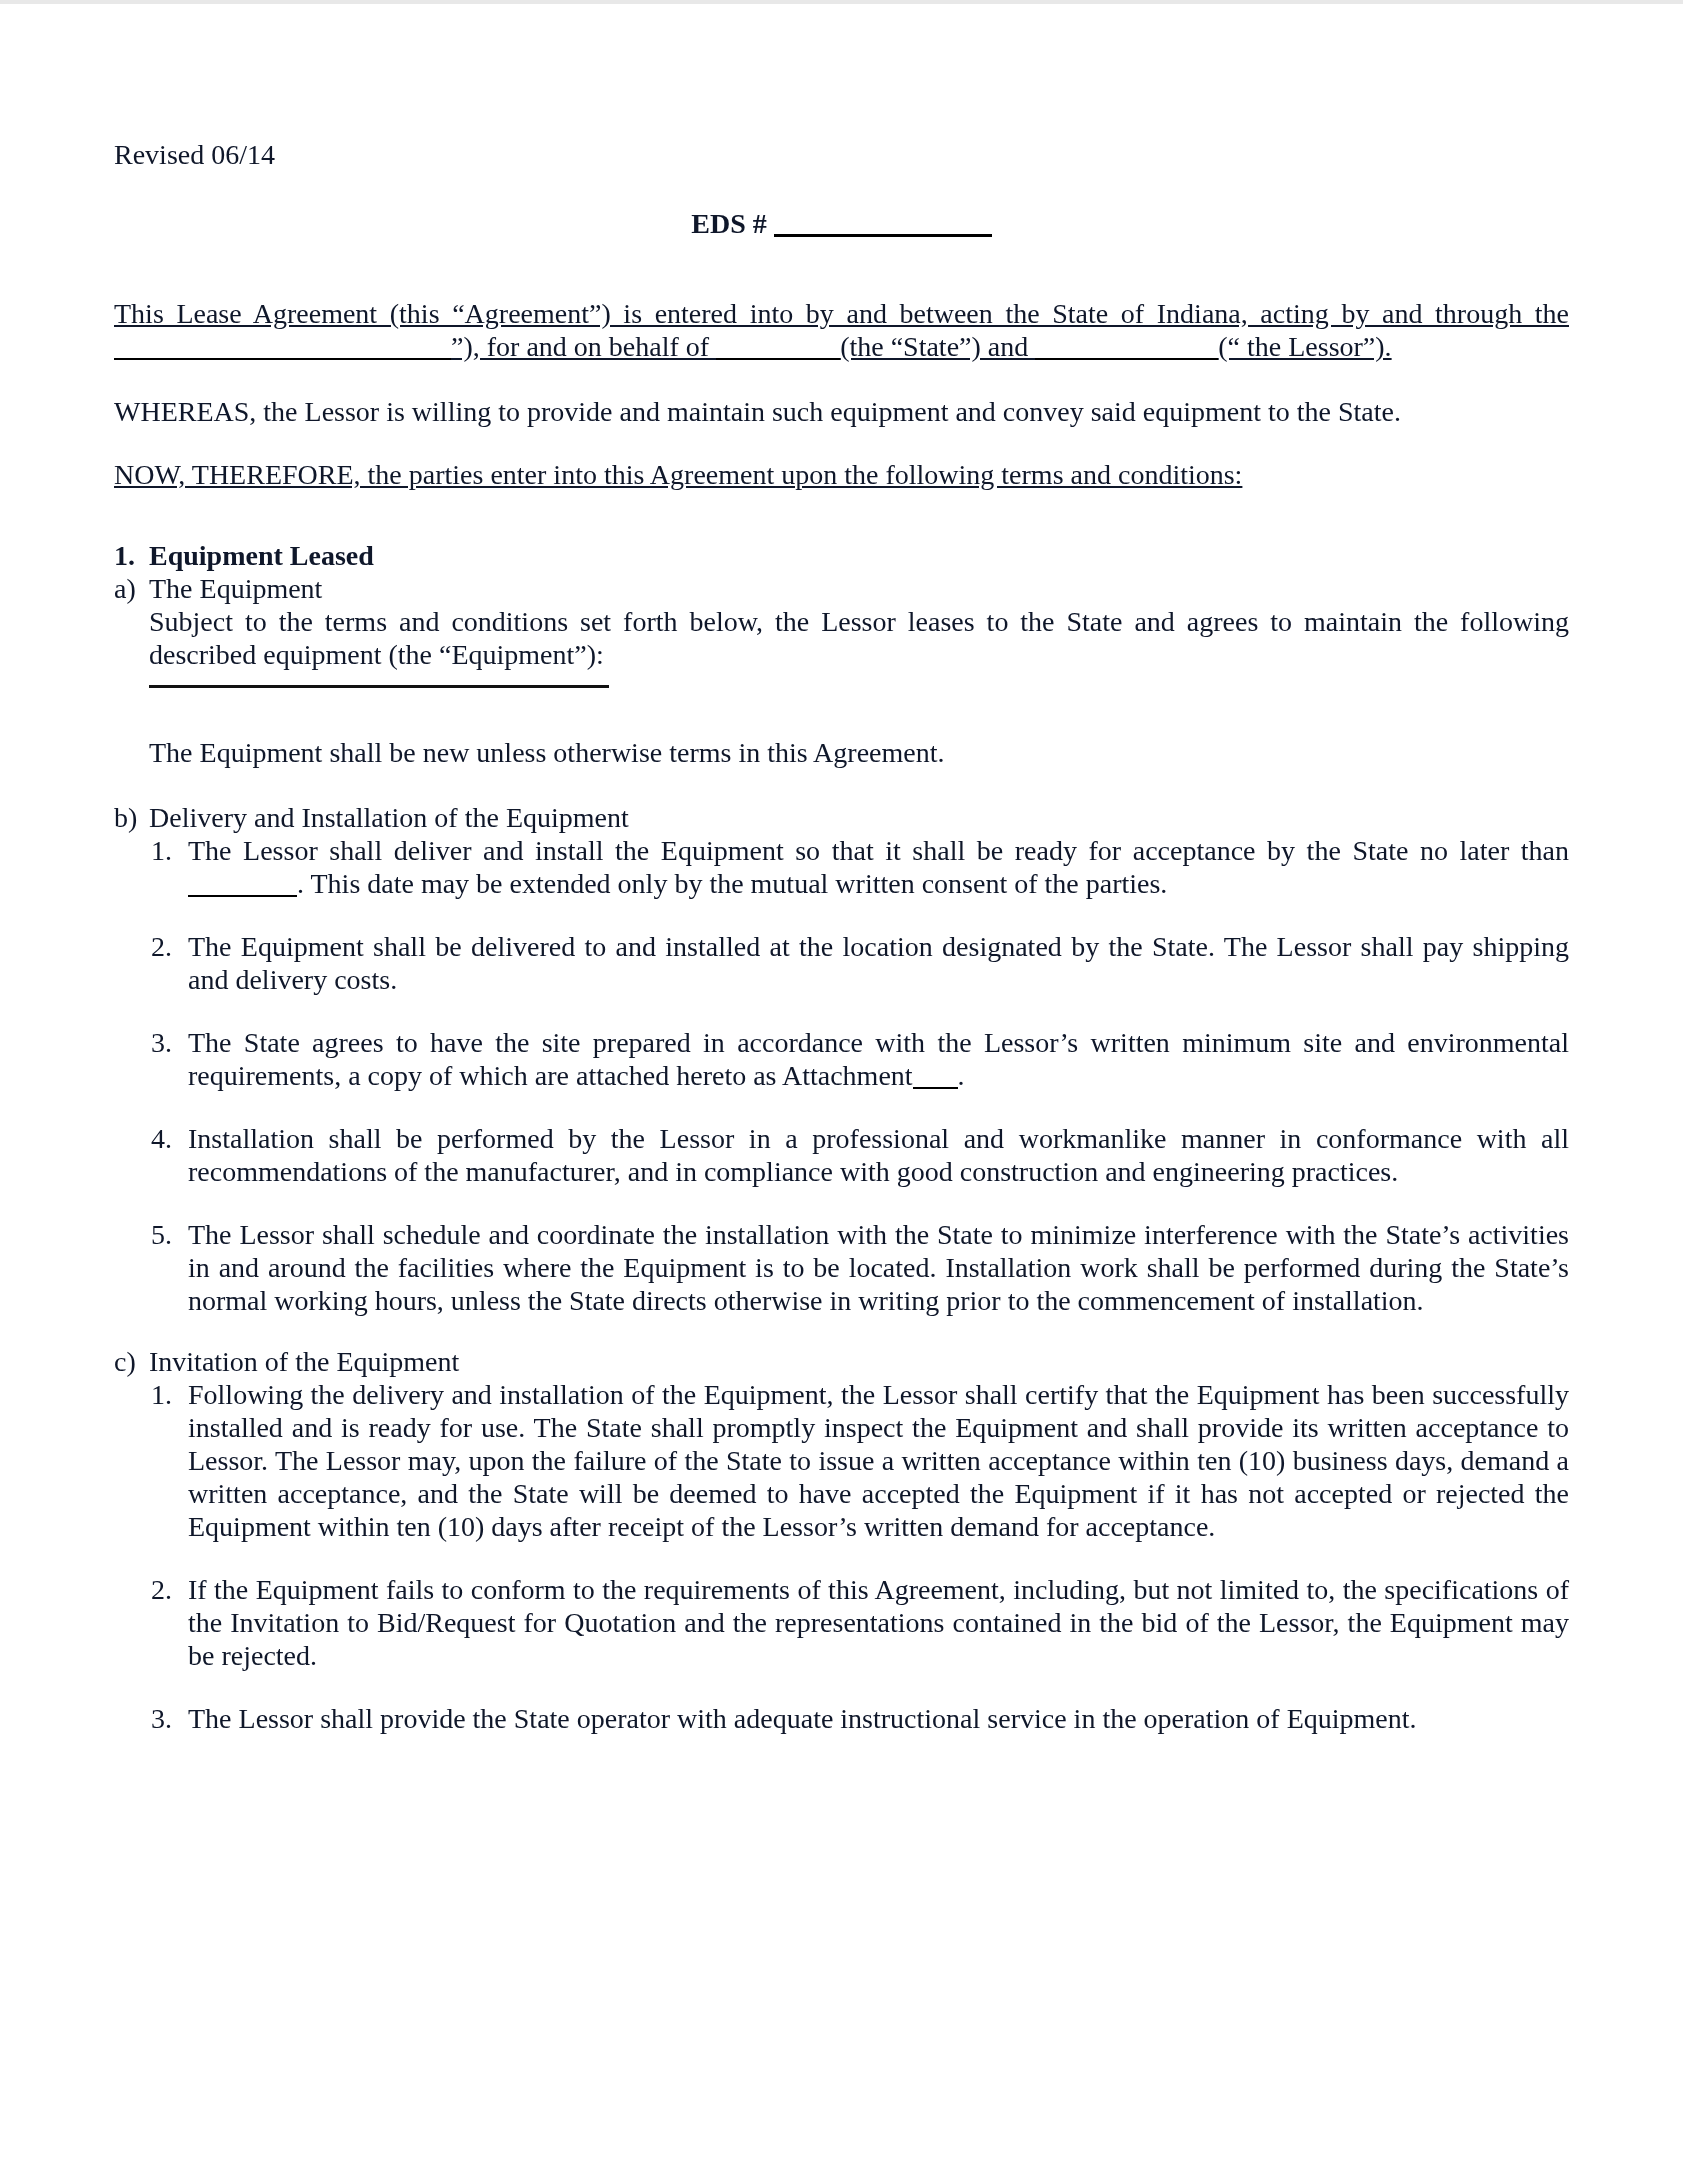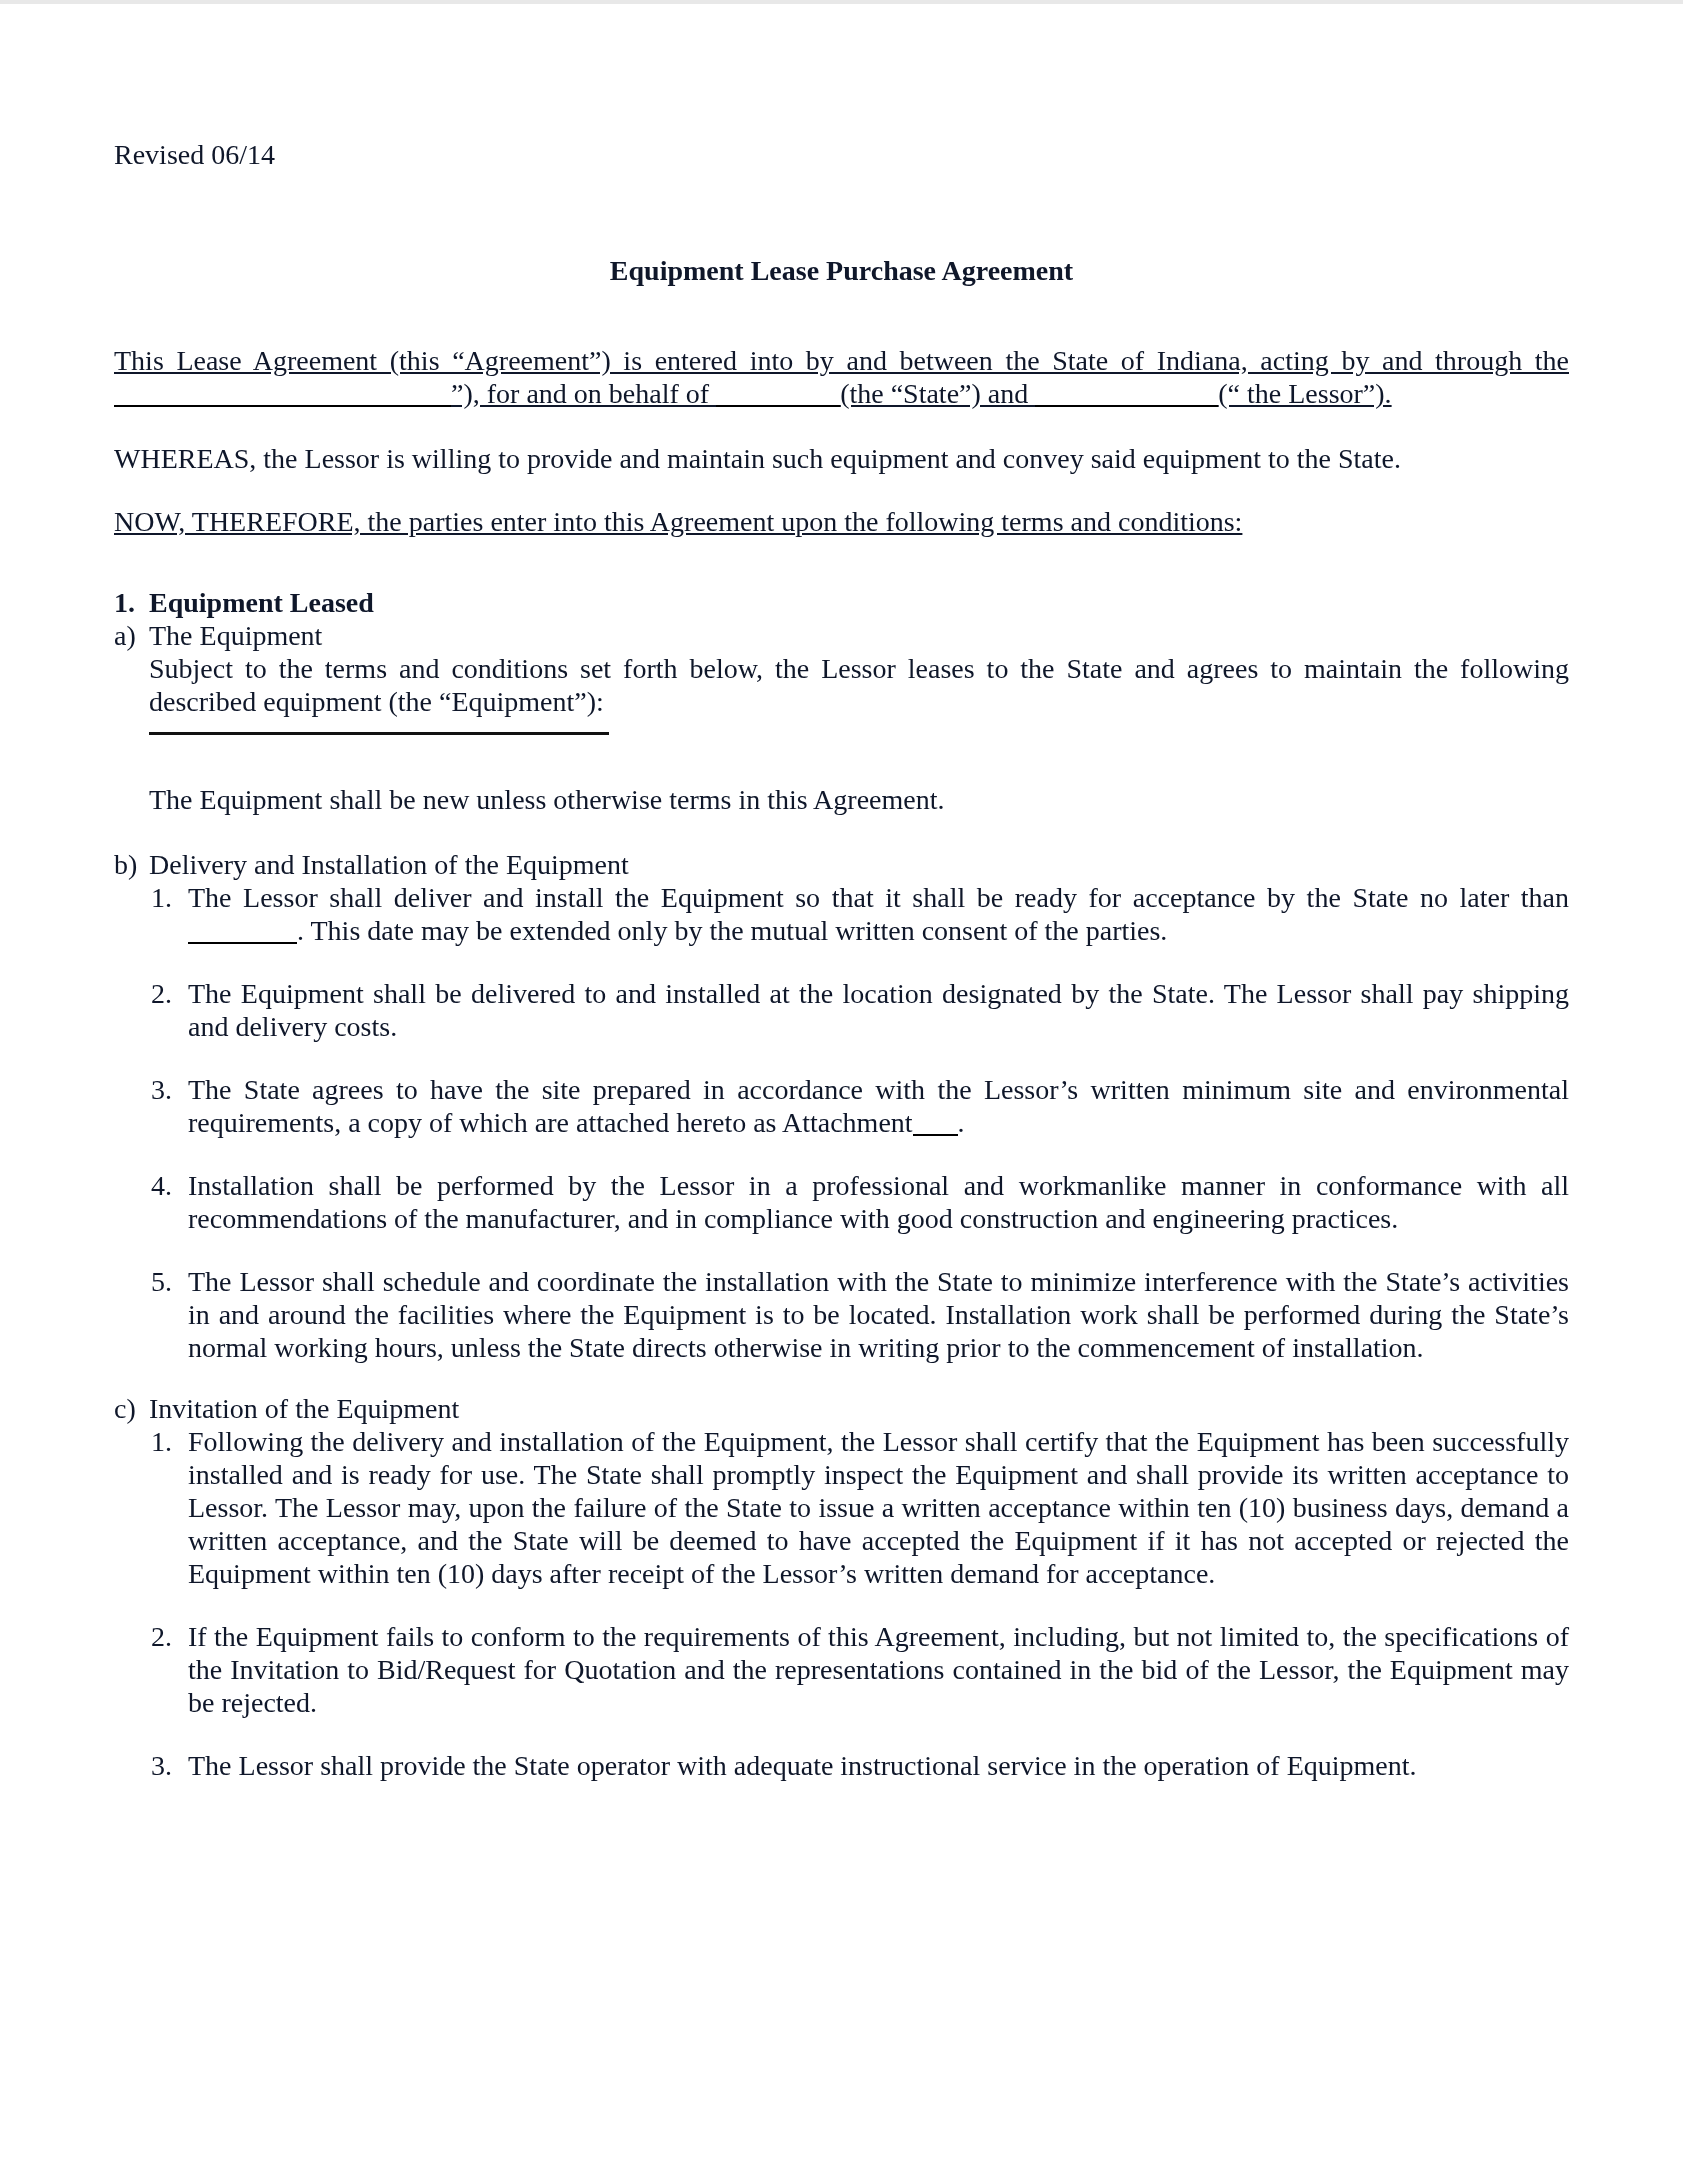--- a/index.html
+++ b/index.html
@@ -59,22 +59,22 @@
   }
   .eds .blank { border-bottom-width: 3px; }
 </style>
 </head>
 <body>
 
 <div class="page">
 
   <div class="revised">Revised 06/14</div>
 
-  <div class="title center bold">Equipment Lease Purchase Agreement</div>
 
+  <div class="eds center bold">EDS # <span class="blank" style="width: 218px;"></span></div>
 
   <p class="para opening just">This Lease Agreement (this “Agreement”) is entered into by and between the State of Indiana, acting by and through the <span class="blank" style="width: 337px;"></span>”), for and on behalf of <span class="blank" style="width: 124px;"></span>(the “State”) and <span class="blank" style="width: 183px;"></span>(“ the Lessor”).</p>
 
 
   <p class="para w2">WHEREAS, the Lessor is willing to provide and maintain such equipment and convey said equipment to the State.</p>
 
   <p class="para now">NOW, THEREFORE, the parties enter into this Agreement upon the following terms and conditions:</p>
 
   <div class="sec-head bold">
     <span class="sec-num">1.</span>

